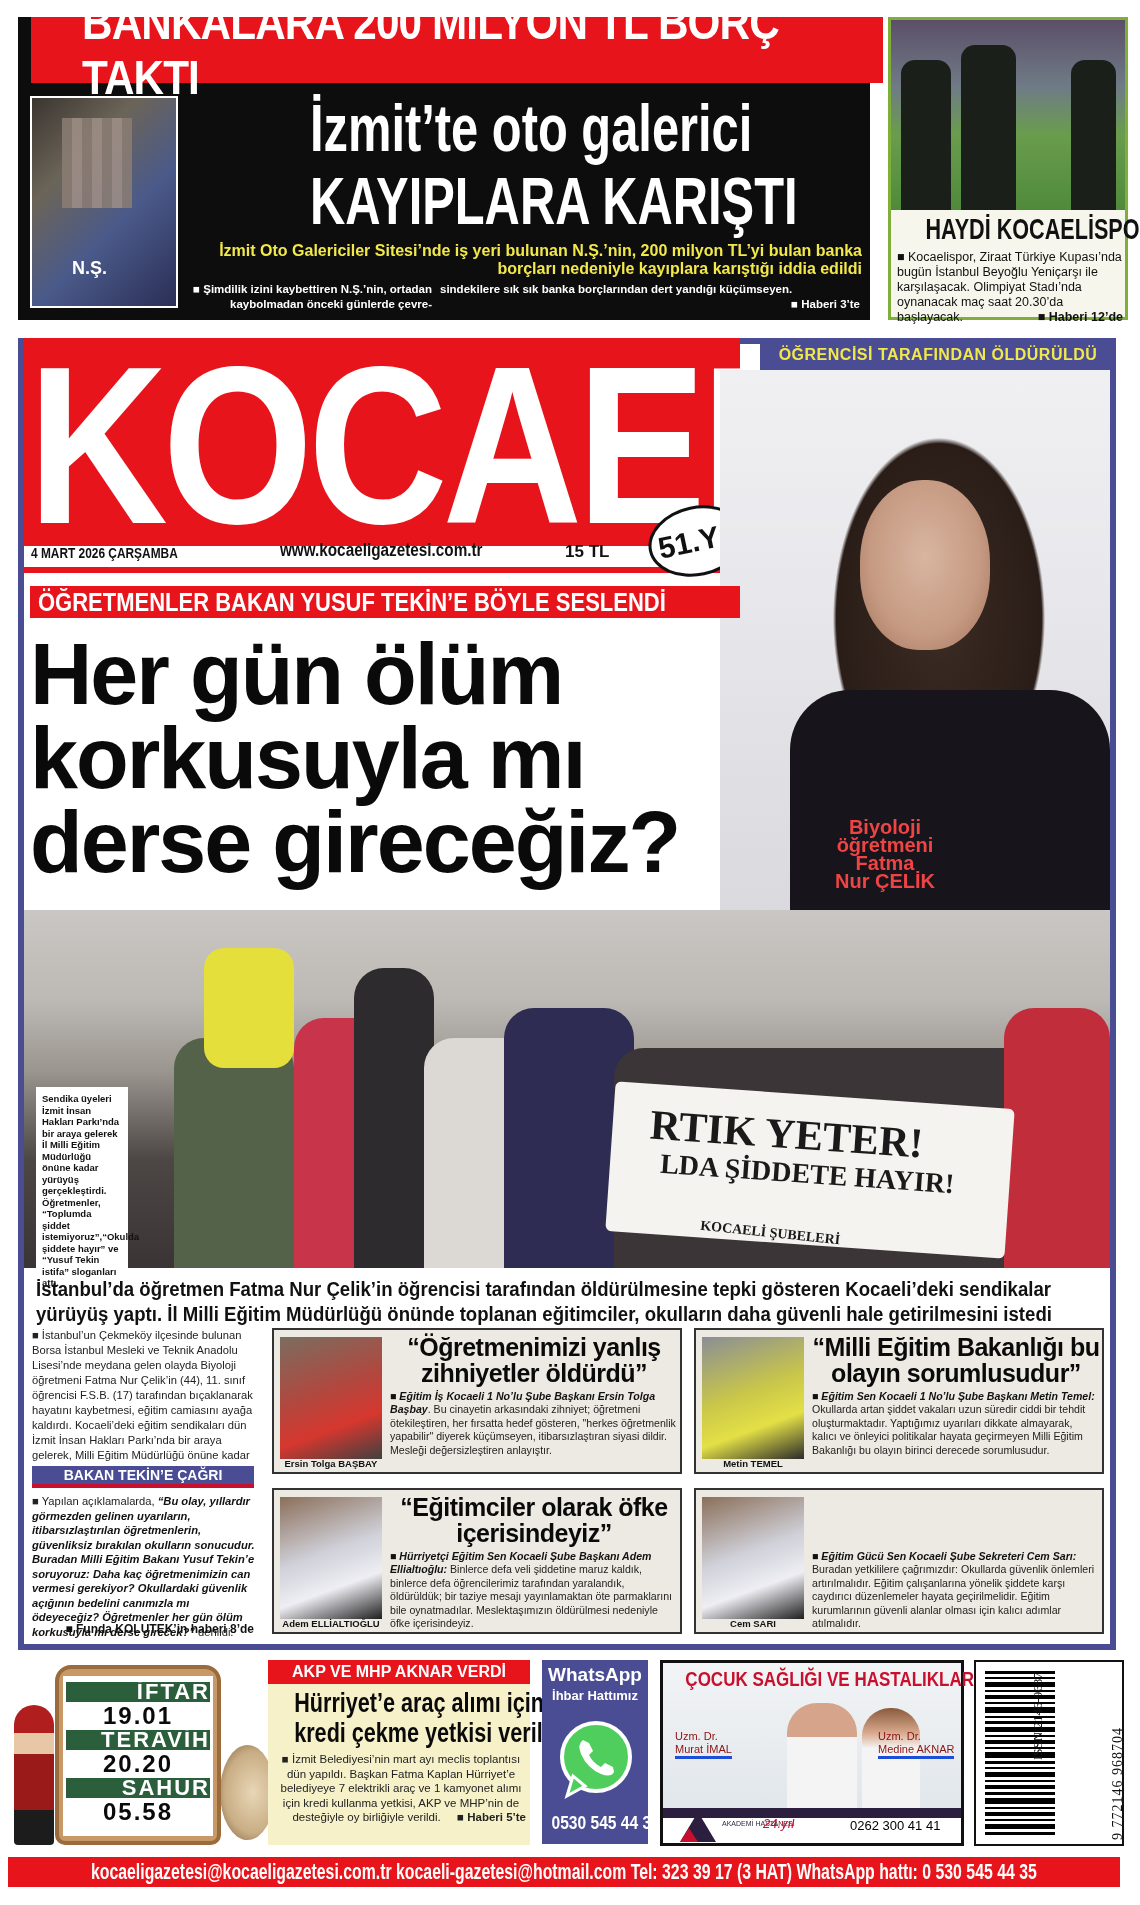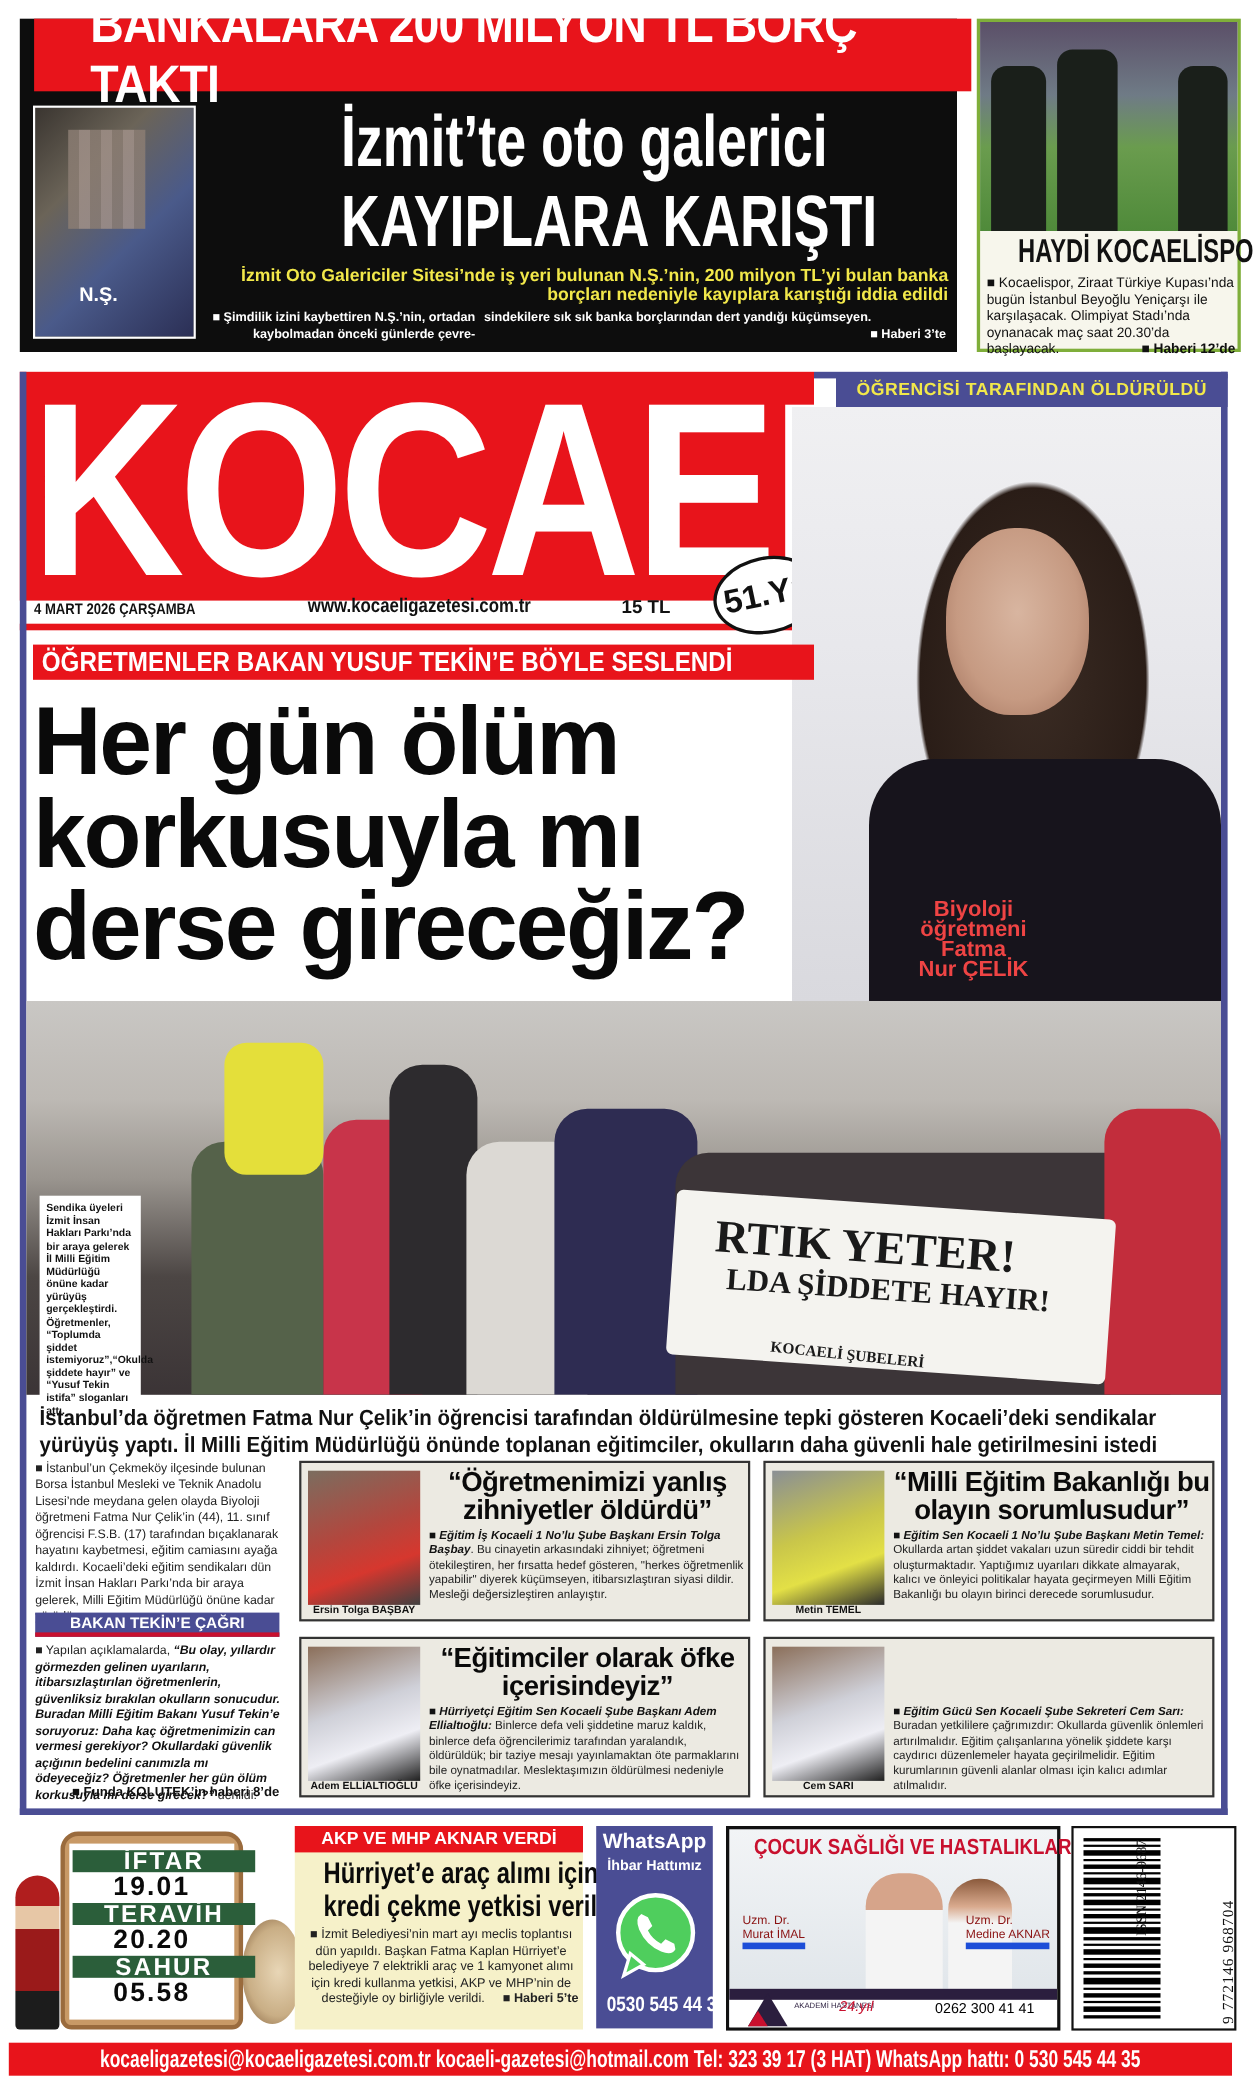--- a/index.html
+++ b/index.html
@@ -77,21 +77,21 @@
   .qbox { position: absolute; width: 410px; height: 146px; background: #eceae2; border: 2px solid #333; }
   .qphoto { position: absolute; left: 6px; top: 7px; width: 102px; height: 122px; background: linear-gradient(160deg,#7b6d5f 0%,#b2473e 45%,#d6372e 70%,#404040 100%); }
   .qphoto.yellow { background: linear-gradient(160deg,#8a8f95 0%,#c9c64a 45%,#e3e046 70%,#2b2b2b 100%); }
   .qphoto.white { background: linear-gradient(160deg,#8b6f5a 0%,#cfd0d8 45%,#eeeef4 70%,#1f1f1f 100%); }
   .qname { position: absolute; left: 4px; top: 128px; width: 106px; text-align: center; font-size: 9.5px; font-weight: bold; color: #111; }
   .qtitle { position: absolute; left: 116px; top: 4px; width: 288px; text-align: center; font-size: 25px; font-weight: bold; line-height: 26px; color: #0a0a0a; letter-spacing: -0.5px; }
   .qtext { position: absolute; left: 116px; top: 60px; width: 288px; font-size: 10.6px; line-height: 13.4px; color: #222; }
   .qtext b { font-style: italic; color: #111; }
   #ram-frame { left: 55px; top: 1665px; width: 166px; height: 180px; background: #c89966; border-radius: 16px 16px 10px 10px; border: 4px solid #9a6b3d; }
   #ram-inner { left: 63px; top: 1676px; width: 150px; height: 160px; background: #fff; }
-  .ram-label { position: absolute; left: 66px; width: 166px; height: 20px; background: #2b5e3a; color: #fff; font-weight: bold; text-align: center; font-size: 22px; line-height: 20px; letter-spacing: 2px; }
+  .ram-label { position: absolute; left: 66px; width: 144px; height: 20px; background: #2b5e3a; color: #fff; font-weight: bold; text-align: right; font-size: 22px; line-height: 20px; letter-spacing: 2px; }
   .ram-value { position: absolute; left: 66px; width: 144px; height: 20px; color: #0a0a0a; font-weight: bold; text-align: center; font-size: 24px; line-height: 20px; letter-spacing: 2px; }
   #ram-figure { left: 14px; top: 1705px; width: 40px; height: 140px; background: linear-gradient(180deg,#b01e1e 0%,#b01e1e 20%,#e7c7a6 20%,#e7c7a6 35%,#9a1a1a 35%,#9a1a1a 75%,#1c1c1c 75%); border-radius: 20px 20px 4px 4px; }
   #ram-drum { left: 220px; top: 1745px; width: 55px; height: 95px; background: radial-gradient(ellipse at 60% 50%, #e8d6b6 0%, #c9ae85 60%, #7a5634 100%); border-radius: 50%; }
 
   #akp-box { left: 268px; top: 1660px; width: 262px; height: 185px; background: #f6f1c9; }
   #akp-tag { left: 268px; top: 1660px; width: 262px; height: 24px; background: #e8141b; display: flex; align-items: center; justify-content: center; }
   #akp-tag span { color: #fff; font-weight: bold; font-size: 16px; }
   #akp-headline { left: 268px; top: 1688px; width: 262px; text-align: center; font-size: 27px; font-weight: bold; line-height: 30px; color: #0a0a0a; transform: scaleX(0.8); transform-origin: center; white-space: nowrap; }
   #akp-text { left: 276px; top: 1752px; width: 250px; font-size: 11.5px; line-height: 14.5px; text-align: center; color: #222; }
   #akp-more { font-weight: bold; float: right; }
@@ -99,21 +99,21 @@
   #wa-box { left: 542px; top: 1660px; width: 106px; height: 184px; background: #4a4d94; }
   #wa-title { left: 542px; top: 1664px; width: 106px; text-align: center; color: #fff; font-weight: bold; font-size: 19px; }
   #wa-sub { left: 542px; top: 1688px; width: 106px; text-align: center; color: #fff; font-weight: bold; font-size: 13px; }
   #wa-icon { left: 557px; top: 1718px; width: 78px; height: 82px; }
   #wa-phone { left: 542px; top: 1812px; width: 106px; text-align: center; color: #fff; font-weight: bold; font-size: 19px; transform: scaleX(0.82); transform-origin: center; white-space: nowrap; }
 
   #ad-box { left: 660px; top: 1660px; width: 304px; height: 186px; background: linear-gradient(180deg,#f2f4f6 0%,#dde3e8 100%); border: 3px solid #111; }
   #ad-title { left: 663px; top: 1668px; width: 298px; text-align: center; color: #c8102e; font-weight: bold; font-size: 20px; transform: scaleX(0.85); transform-origin: center; white-space: nowrap; }
   #ad-doc1 { left: 787px; top: 1703px; width: 70px; height: 120px; background: linear-gradient(180deg,#d6a48a 0%,#d6a48a 28%,#f4f4f4 28%); border-radius: 30px 30px 0 0; }
   #ad-doc2 { left: 862px; top: 1708px; width: 58px; height: 115px; background: linear-gradient(180deg,#8b5a3c 0%,#d9aa8e 22%,#f4f4f4 35%); border-radius: 28px 28px 0 0; }
-  .ad-dr { position: absolute; color: #8a1212; font-size: 11px; line-height: 13px; border-bottom: 6px solid #1d4ed8; margin-top: 10px; }
+  .ad-dr { position: absolute; color: #8a1212; font-size: 11px; line-height: 13px; border-bottom: 3px solid #1d4ed8; }
   #ad-bar { left: 663px; top: 1808px; width: 298px; height: 35px; background: #fff; border-top: 10px solid #2b1e3e; }
   #ad-logo { left: 680px; top: 1812px; width: 0; height: 0; border-left: 18px solid transparent; border-right: 18px solid transparent; border-bottom: 30px solid #2b1e3e; }
   #ad-logo-red { left: 680px; top: 1828px; width: 0; height: 0; border-left: 9px solid transparent; border-right: 9px solid transparent; border-bottom: 14px solid #c8102e; }
   #ad-hospital { left: 722px; top: 1820px; font-size: 7px; line-height: 8px; color: #2b1e3e; }
   #ad-years { left: 763px; top: 1816px; font-size: 13px; color: #c8102e; font-style: italic; }
   #ad-phone { left: 850px; top: 1818px; font-size: 13px; font-weight: normal; color: #000000; }
 
   #barcode-box { left: 974px; top: 1660px; width: 150px; height: 186px; background: #fff; border: 2px solid #111; }
   #barcode-svg { left: 980px; top: 1665px; }
   #barcode-issn { left: 1030px; top: 1760px; transform: rotate(-90deg); transform-origin: left top; font-family: "Liberation Serif", serif; font-size: 13px; white-space: nowrap; }

